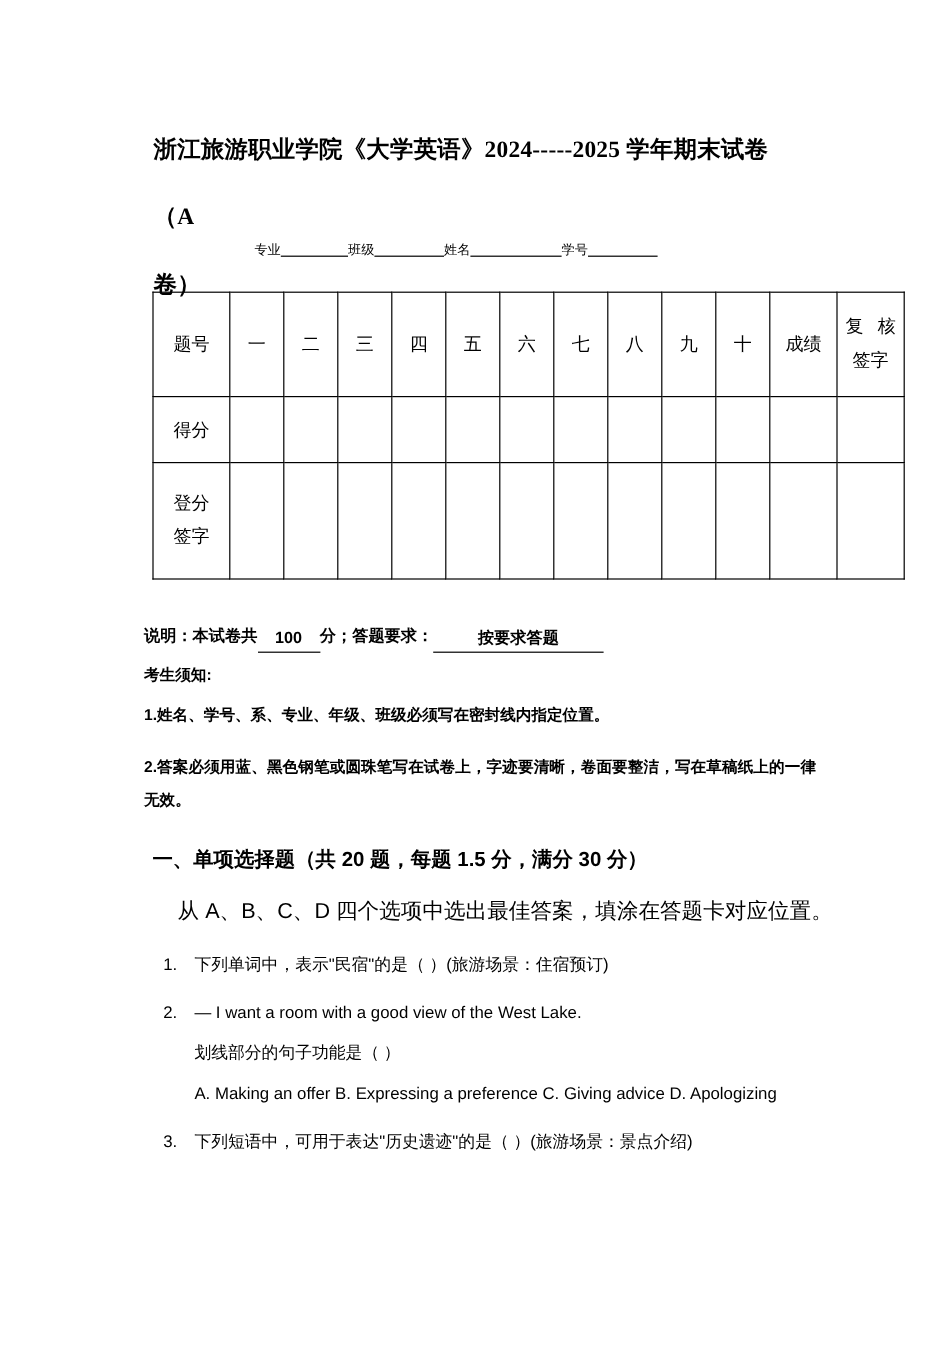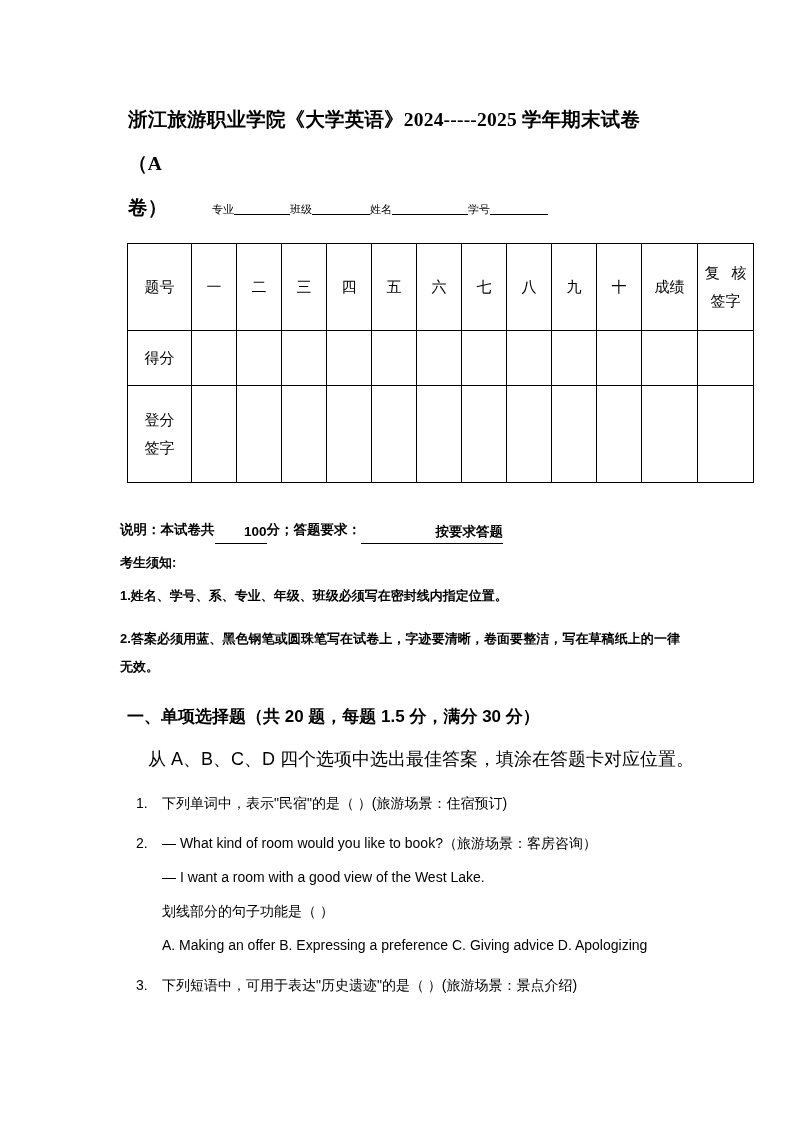--- a/index.html
+++ b/index.html
@@ -25,21 +25,21 @@
 
   
   .doc-title {
     position: absolute;
     left: 128px;
     top: 98px;
     width: 540px;
     font-family: "Liberation Serif", "DejaVu Serif", serif;
     font-weight: bold;
     font-size: 19.5px;
-    line-height: 44px;
+    line-height: 56px;
     letter-spacing: 0.2px;
     text-align: left;
     color: #000;
   }
 
   
   .fillin-line {
     position: absolute;
     left: 212px;
     top: 198px;
@@ -93,21 +93,21 @@
     left: 120px;
     top: 519px;
     font-size: 13.5px;
     font-weight: bold;
     line-height: 22px;
     white-space: nowrap;
   }
   .note-desc .ul {
     display: inline-block;
     border-bottom: 1.4px solid #000;
-    text-align: right;
+    text-align: center;
     vertical-align: -2px;
   }
   .ul-score { width: 52px; }
   .ul-req   { width: 142px; }
 
   .notice-title {
     position: absolute;
     left: 120px;
     top: 553px;
     font-size: 13px;
@@ -283,21 +283,20 @@
 
   <div class="questions">
 
     <div class="q-item">
       <span class="q-num">1.</span>
       <div class="q-line">下列单词中，表示"民宿"的是（ ）(旅游场景：住宿预订)</div>
     </div>
 
     <div class="q-item">
       <span class="q-num">2.</span>
-      <div class="q-line">— What kind of room would you like to book?（旅游场景：客房咨询）</div>
       <div class="q-line">— I want a room with a good view of the West Lake.</div>
       <div class="q-line">划线部分的句子功能是（ ）</div>
       <div class="q-options">A. Making an offer B. Expressing a preference C. Giving advice D. Apologizing</div>
     </div>
 
     <div class="q-item">
       <span class="q-num">3.</span>
       <div class="q-line">下列短语中，可用于表达"历史遗迹"的是（ ）(旅游场景：景点介绍)</div>
     </div>
 

